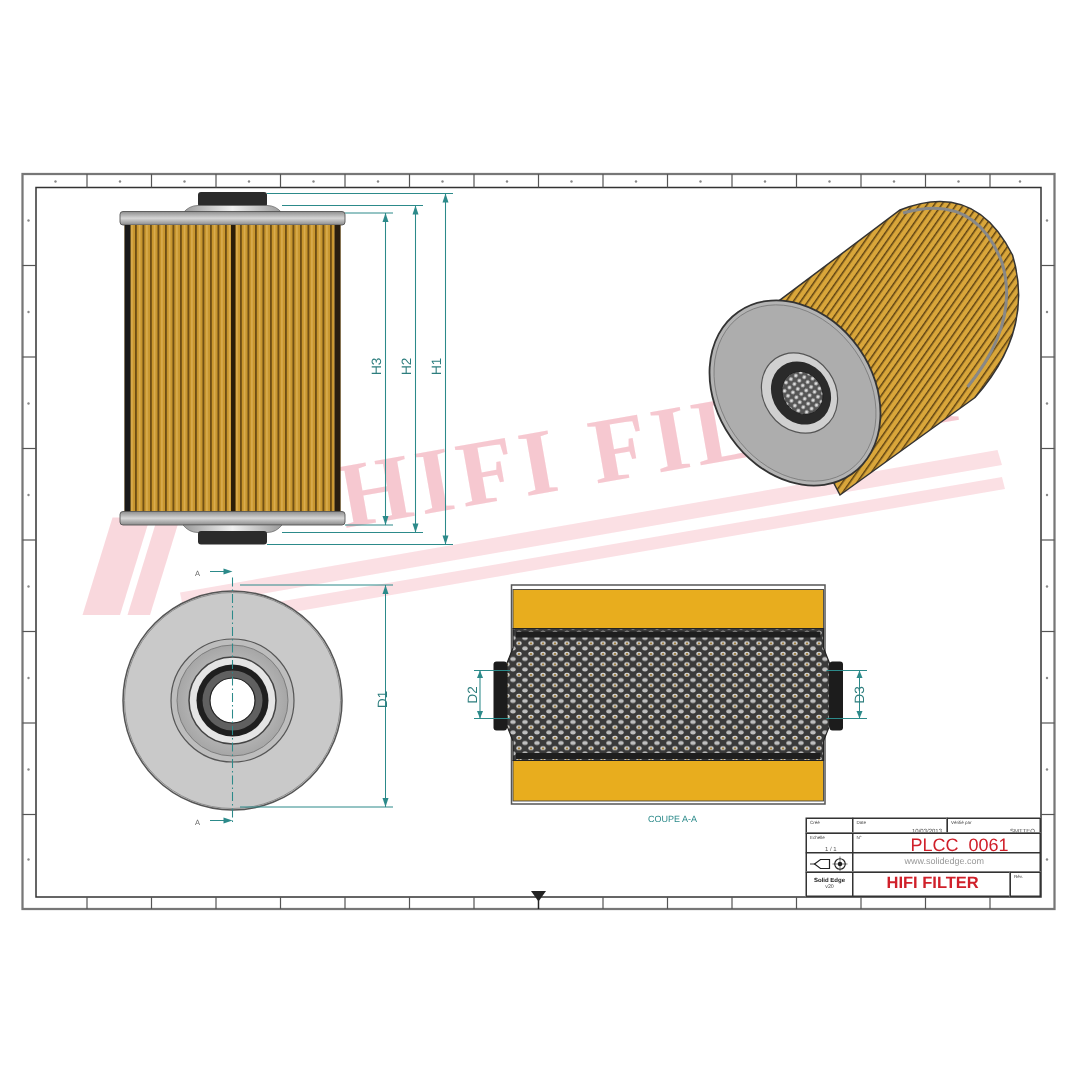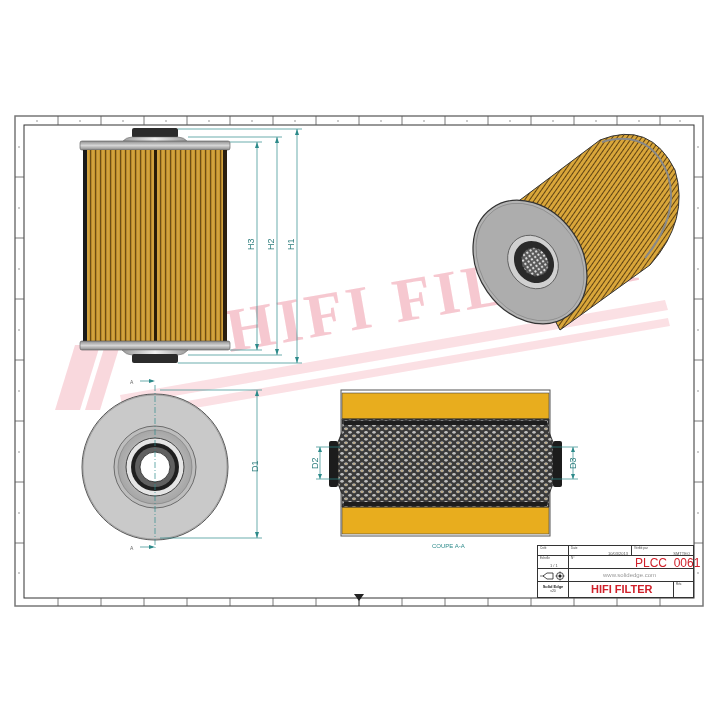--- a/index.html
+++ b/index.html
@@ -275,21 +275,21 @@
     <div class="tb-cell" style="left:94px;top:0;width:63px;height:11px;">
       <span class="tb-lbl">Vérifié par</span>
       <span class="tb-small" style="right:3px;top:5px;">SMTTEO</span>
     </div>
     <div class="tb-cell" style="left:0;top:10px;width:32px;height:14px;">
       <span class="tb-lbl">Echelle</span>
       <span class="tb-small" style="left:12px;top:7px;">1 / 1</span>
     </div>
     <div class="tb-cell" style="left:31px;top:10px;width:126px;height:14px;">
       <span class="tb-lbl">N°</span>
-      <span class="abs" style="left:38px;top:0px;font-size:12px;color:#d0202a;margin-left:28px;">PLCC_0061</span>
+      <span class="abs" style="left:38px;top:0px;font-size:12px;color:#d0202a;">PLCC_0061</span>
     </div>
     <div class="tb-cell" style="left:0;top:23px;width:32px;height:14px;">
       <svg width="30" height="12" style="position:absolute;left:1px;top:1px;">
         <path d="M4,6 L8,3 L14,3 L14,9 L8,9 Z" fill="none" stroke="#222" stroke-width="0.8"></path>
         <line x1="1" y1="6" x2="5" y2="6" stroke="#222" stroke-width="0.6"></line>
         <circle cx="21" cy="6" r="3.5" fill="none" stroke="#222" stroke-width="0.8"></circle>
         <circle cx="21" cy="6" r="1.5" fill="#222"></circle>
         <line x1="16" y1="6" x2="26" y2="6" stroke="#222" stroke-width="0.4"></line>
         <line x1="21" y1="1" x2="21" y2="11" stroke="#222" stroke-width="0.4"></line>
       </svg>

